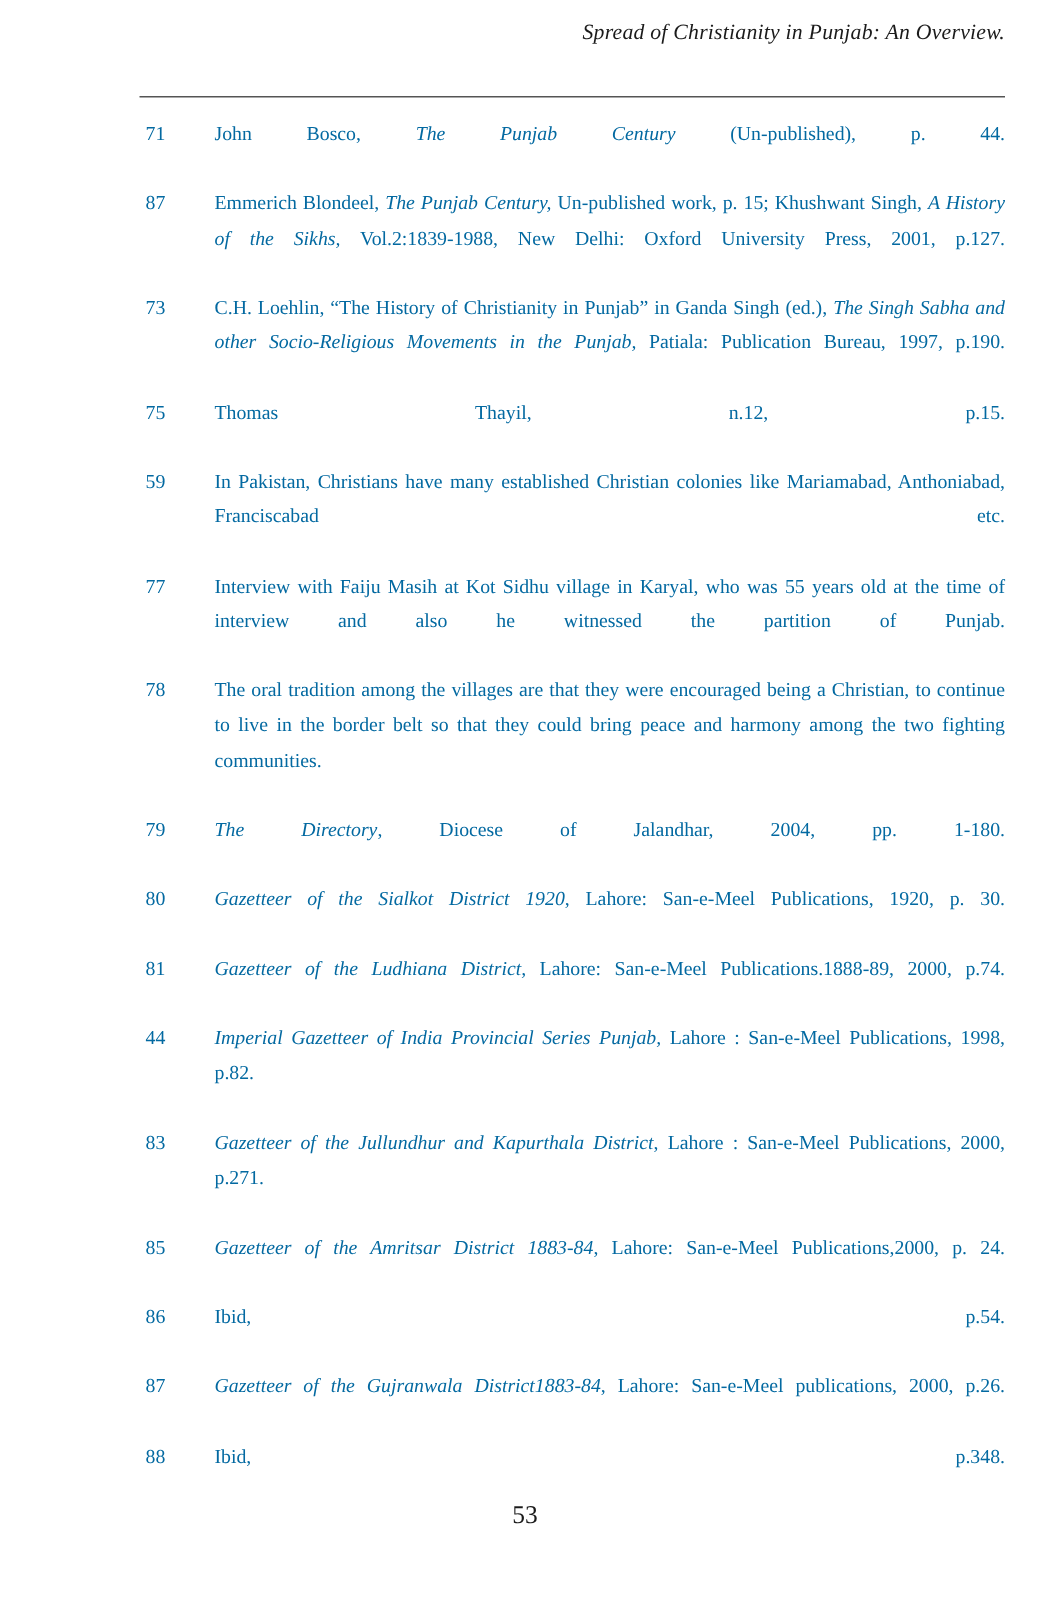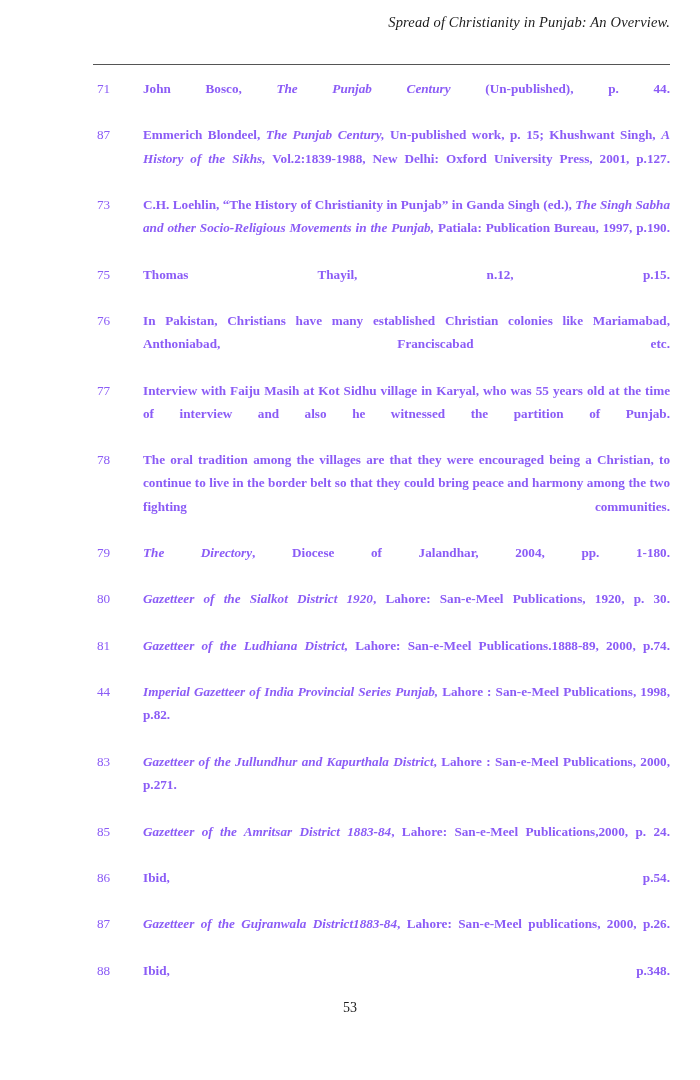--- a/index.html
+++ b/index.html
@@ -50,53 +50,52 @@
   }
   .note {
     position: relative;
     display: block;
     padding-left: 50px;
     margin: 0 0 0 0;
     font-size: 13.2px;
     line-height: 23.2px;
     text-align: justify;
     text-justify: inter-word;
-    color: #8b5cf6;
+    color: #0369a1;
   }
   .note .num {
     position: absolute;
     left: 4px;
     top: 0;
     width: 40px;
     text-align: left;
     font-size: 13.2px;
     line-height: 23.2px;
     font-style: normal;
   }
   .note .body {
     display: block;
-    font-weight: bold;
   }
   .note .body > i,
   .note .body > em {
     font-style: italic;
   }
   
   .note .body::after {
     content: "";
     display: inline-block;
     width: 100%;
   }
   .folio {
     position: absolute;
     left: 0;
     top: 1000px;
     width: 700px;
     text-align: center;
-    font-size: 14px;
+    font-size: 17px;
     color: #1a1a1a;
   }
 </style>
 </head>
 <body>
 
 <div class="page">
 
   <div class="running-head">Spread of Christianity in Punjab: An Overview.</div>
 
@@ -113,21 +112,21 @@
       </div>
       <div class="note">
         <span class="num">73</span>
         <span class="body"><span>C.H. Loehlin, “The History of Christianity in Punjab” in Ganda Singh (ed.), </span><i>The Singh Sabha and other Socio-Religious Movements in the Punjab,</i><span> Patiala: Publication Bureau, 1997, p.190.</span></span>
       </div>
       <div class="note">
         <span class="num">75</span>
         <span class="body"><span>Thomas Thayil, n.12, p.15.</span></span>
       </div>
       <div class="note">
-        <span class="num">76</span>
+        <span class="num">59</span>
         <span class="body"><span>In Pakistan, Christians have many established Christian colonies like Mariamabad, Anthoniabad, Franciscabad etc.</span></span>
       </div>
       <div class="note">
         <span class="num">77</span>
         <span class="body"><span>Interview with Faiju Masih at Kot Sidhu village in Karyal, who was 55 years old at the time of interview and also he witnessed the partition of Punjab.</span></span>
       </div>
       <div class="note">
         <span class="num">78</span>
         <span class="body"><span>The oral tradition among the villages are that they were encouraged being a Christian, to continue to live in the border belt so that they could bring peace and harmony among the two fighting communities.</span></span>
       </div>

